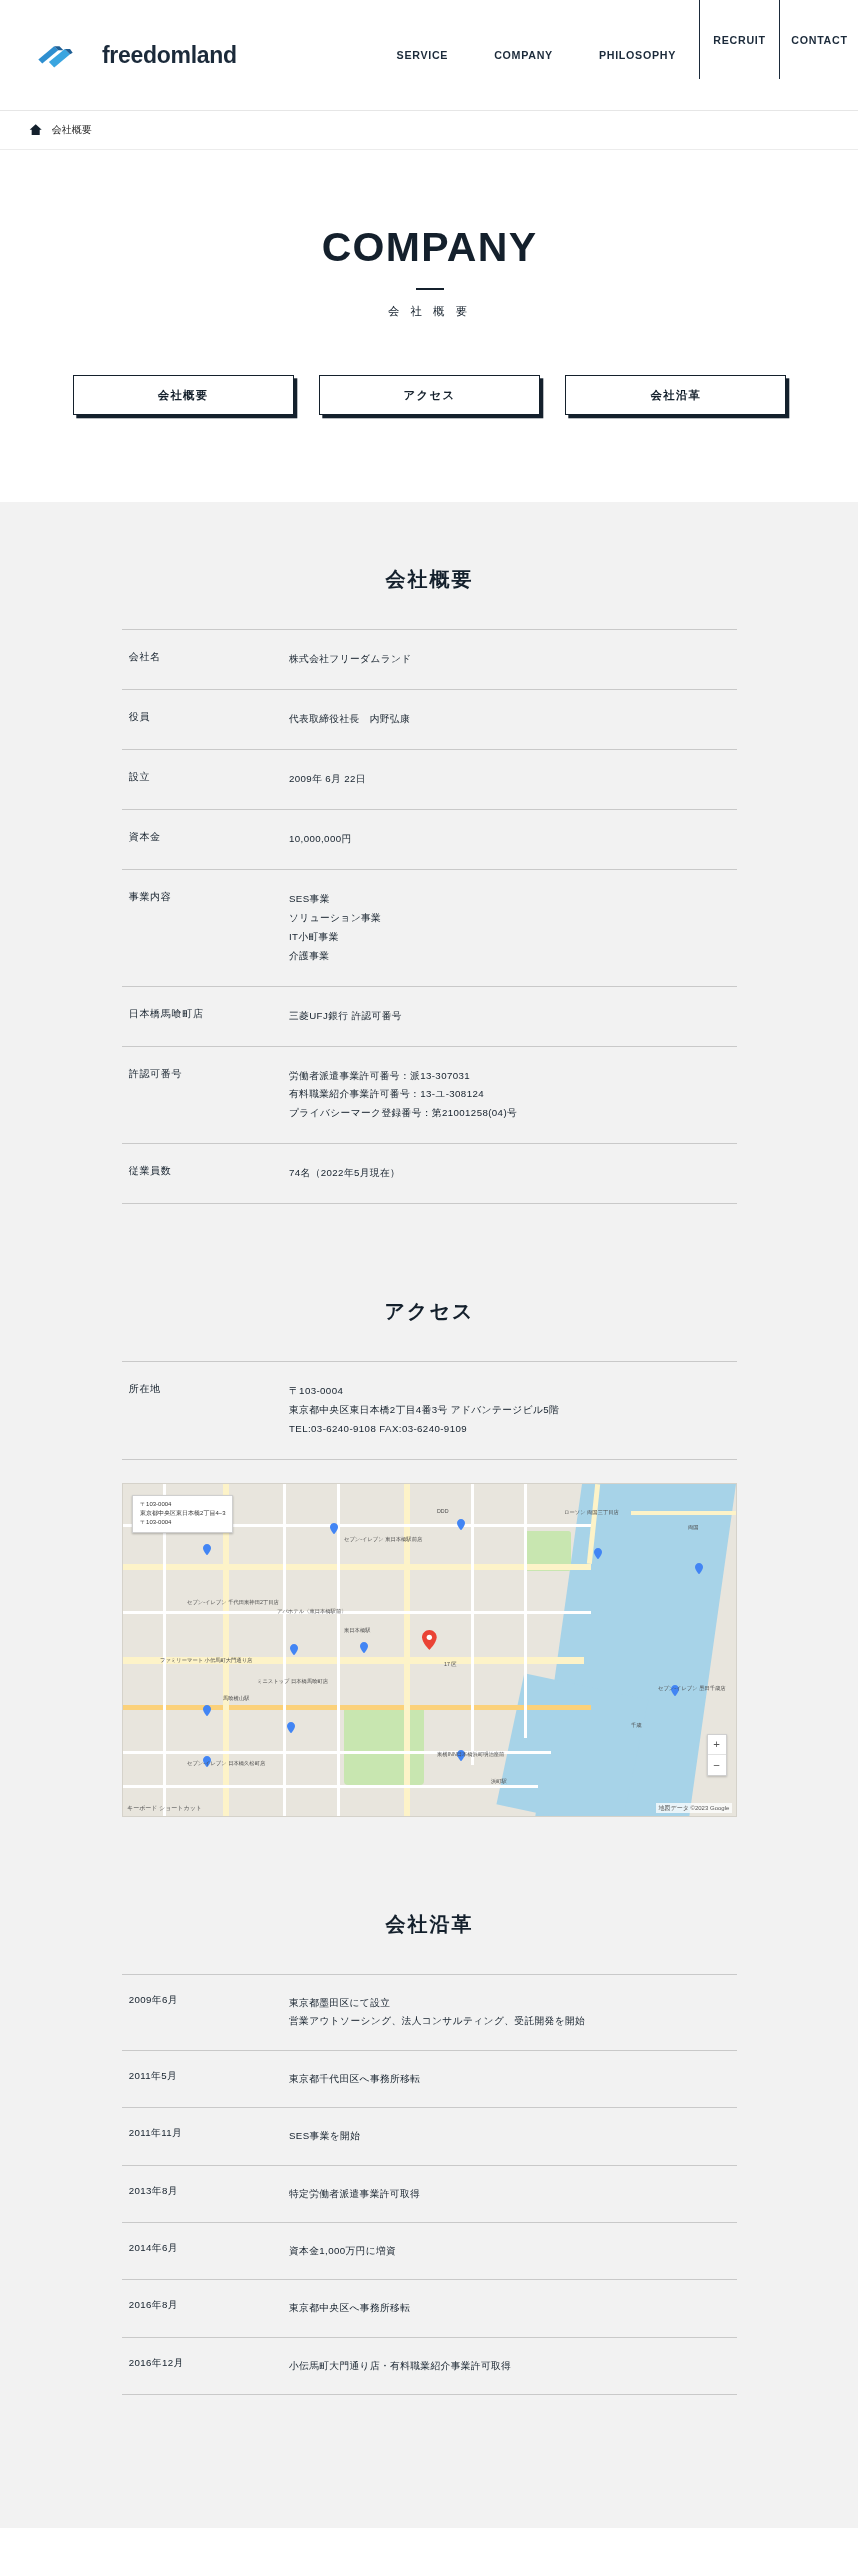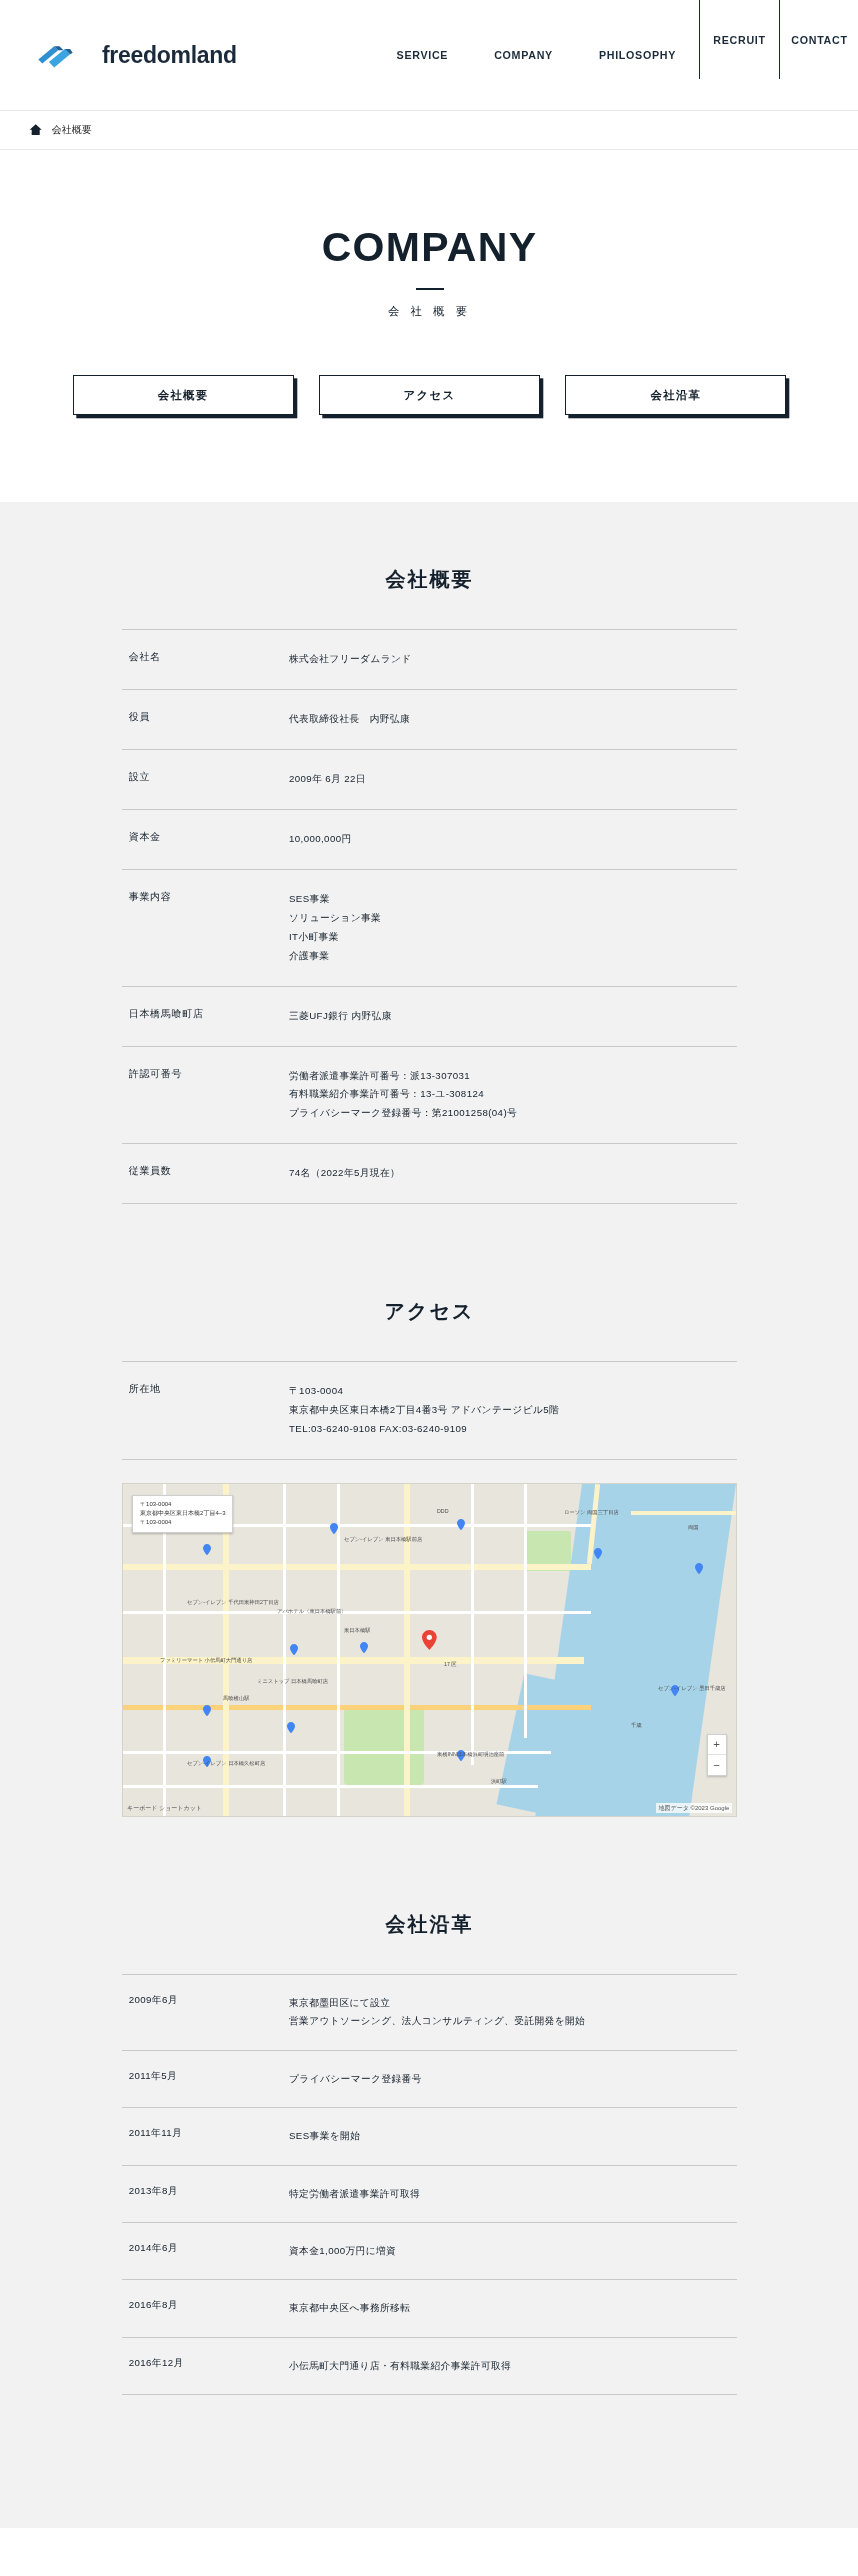--- a/index.html
+++ b/index.html
@@ -314,21 +314,21 @@
           <tr>
             <th>資本金</th>
             <td>10,000,000円</td>
           </tr>
           <tr>
             <th>事業内容</th>
             <td>SES事業<br>ソリューション事業<br>IT小町事業<br>介護事業</td>
           </tr>
           <tr>
             <th>日本橋馬喰町店</th>
-            <td>三菱UFJ銀行 内野弘康</td>
+            <td>三菱UFJ銀行 許認可番号</td>
           </tr>
           <tr>
             <th>許認可番号</th>
             <td>労働者派遣事業許可番号：派13-307031<br>有料職業紹介事業許可番号：13-ユ-308124<br>プライバシーマーク登録番号：第21001258(04)号</td>
           </tr>
           <tr>
             <th>従業員数</th>
             <td>74名（2022年5月現在）</td>
           </tr>
         </tbody>
@@ -450,21 +450,21 @@
   <div class="section">
     <div class="section-title" style="padding-top:94px">会社沿革</div>
     <table class="history">
       <tbody id="history-rows">
           <tr>
             <th>2009年6月</th>
             <td>東京都墨田区にて設立<br>営業アウトソーシング、法人コンサルティング、受託開発を開始</td>
           </tr>
           <tr>
             <th>2011年5月</th>
-            <td>プライバシーマーク登録番号</td>
+            <td>東京都千代田区へ事務所移転</td>
           </tr>
           <tr>
             <th>2011年11月</th>
             <td>SES事業を開始</td>
           </tr>
           <tr>
             <th>2013年8月</th>
             <td>特定労働者派遣事業許可取得</td>
           </tr>
           <tr>

